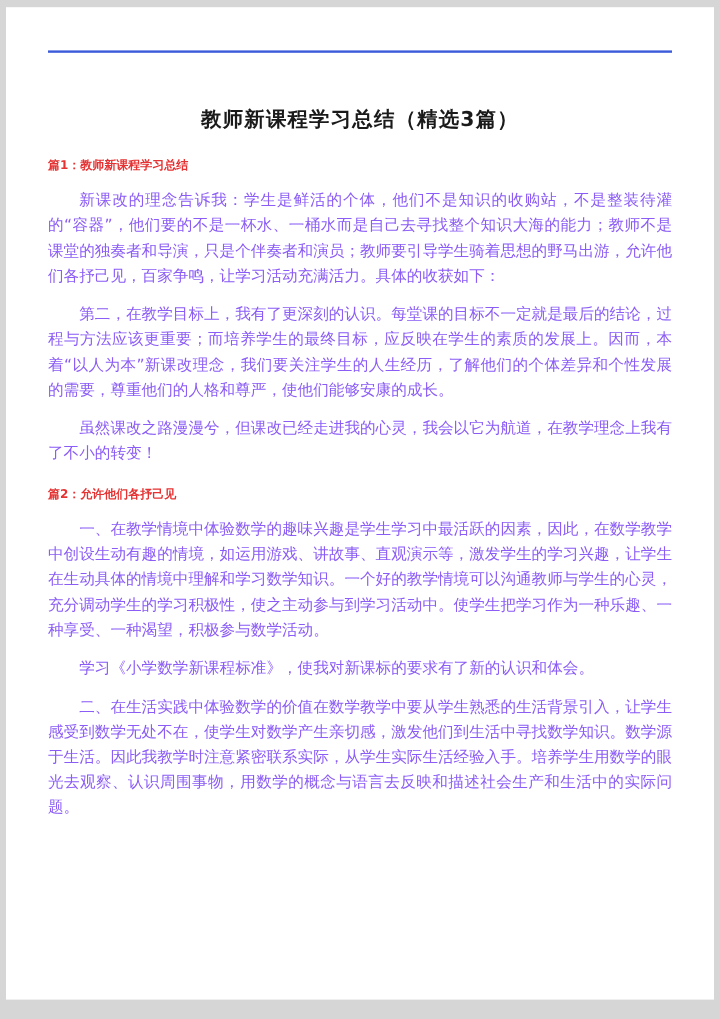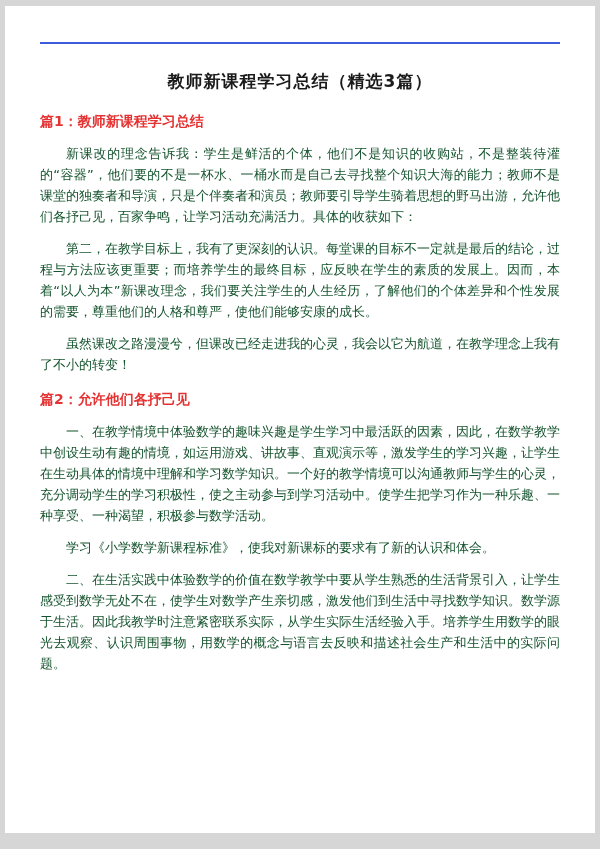--- a/index.html
+++ b/index.html
@@ -23,32 +23,32 @@
   .rule {
     border: none;
     border-top: 2px solid var(--divider-blue, #3b5bdb);
     margin: 22px 0 0;
   }
   .doc-title {
     font-size: 17px;
     font-weight: bold;
     color: #1a1a1a;
     text-align: center;
-    margin: 26px 0 20px;
+    margin: 44px 0 20px;
     letter-spacing: 1px;
   }
   .section-heading {
     color: var(--heading-red, #e53333);
-    font-size: 14px;
+    font-size: 10px;
     font-weight: bold;
     margin: 16px 0 12px;
   }
   .para {
     font-size: 13px;
-    color: #14532d;
+    color: #8b5cf6;
     line-height: 21px;
     text-align: justify;
     text-indent: 2em;
     margin: 0 0 11px;
   }
   .content { flex: 1 1 auto; }
 </style>
 </head>
 <body>
 

